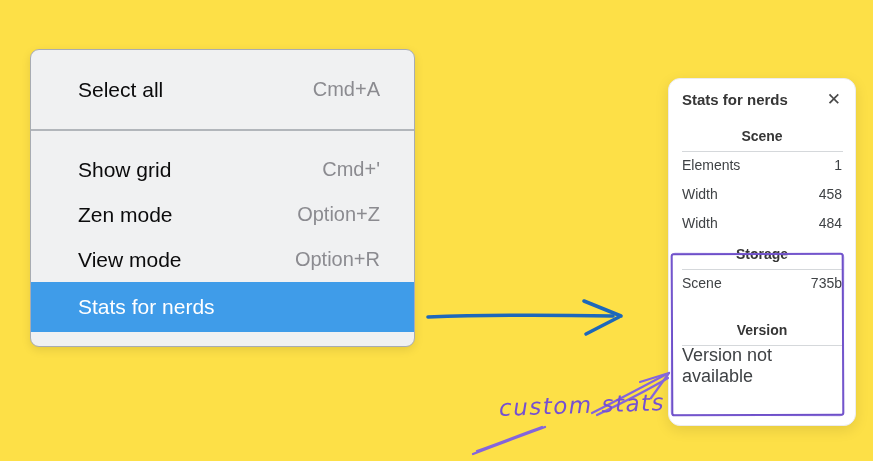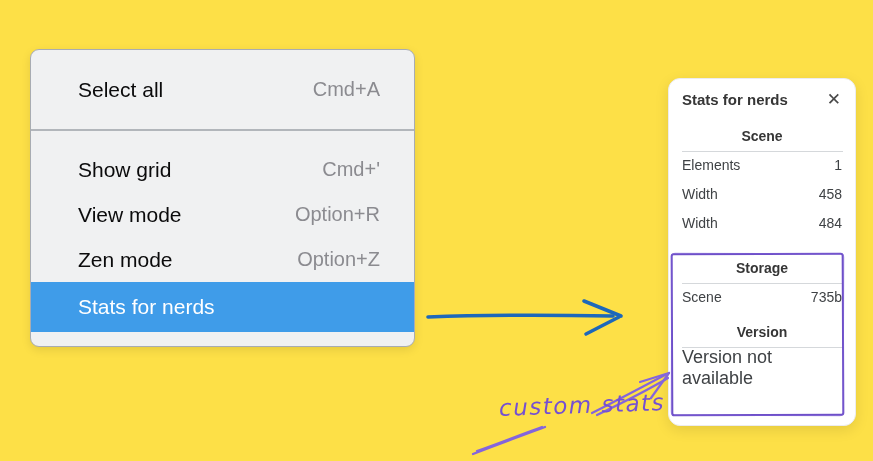--- a/index.html
+++ b/index.html
@@ -82,22 +82,22 @@
     padding: 0 2px;
     font-family: "DejaVu Sans", sans-serif;
   }
   .section-header {
     text-align: center;
     font-weight: bold;
     font-size: 14px;
     color: #363636;
   }
   .sec-scene .section-header { margin-top: 20px; }
-  .sec-storage .section-header { margin-top: 16px; }
-  .sec-version .section-header { margin-top: 6px; }
+  .sec-storage .section-header { margin-top: 2px; }
+  .sec-version .section-header { margin-top: 18px; }
   .sec-divider {
     border: none;
     border-top: 1px solid #d5d8db;
     margin: 7px 12px 5px 13px;
   }
   .stat-row {
     display: flex;
     justify-content: space-between;
     height: 29px;
     padding: 0 13px 0 13px;
@@ -161,26 +161,26 @@
       <span>Select all</span>
       <span class="shortcut">Cmd+A</span>
     </div>
     <div class="menu-divider"></div>
     <div class="menu-group">
       <div class="menu-item">
         <span>Show grid</span>
         <span class="shortcut">Cmd+'</span>
       </div>
       <div class="menu-item">
+        <span>Zen mode</span>
+        <span class="shortcut">Option+Z</span>
+      </div>
+      <div class="menu-item">
         <span>View mode</span>
         <span class="shortcut">Option+R</span>
-      </div>
-      <div class="menu-item">
-        <span>Zen mode</span>
-        <span class="shortcut">Option+Z</span>
       </div>
       <div class="menu-item highlighted">
         <span>Stats for nerds</span>
       </div>
     </div>
   </div>
 
   <div class="stats-panel">
     <div class="panel-header">
       <span class="panel-title">Stats for nerds</span>

